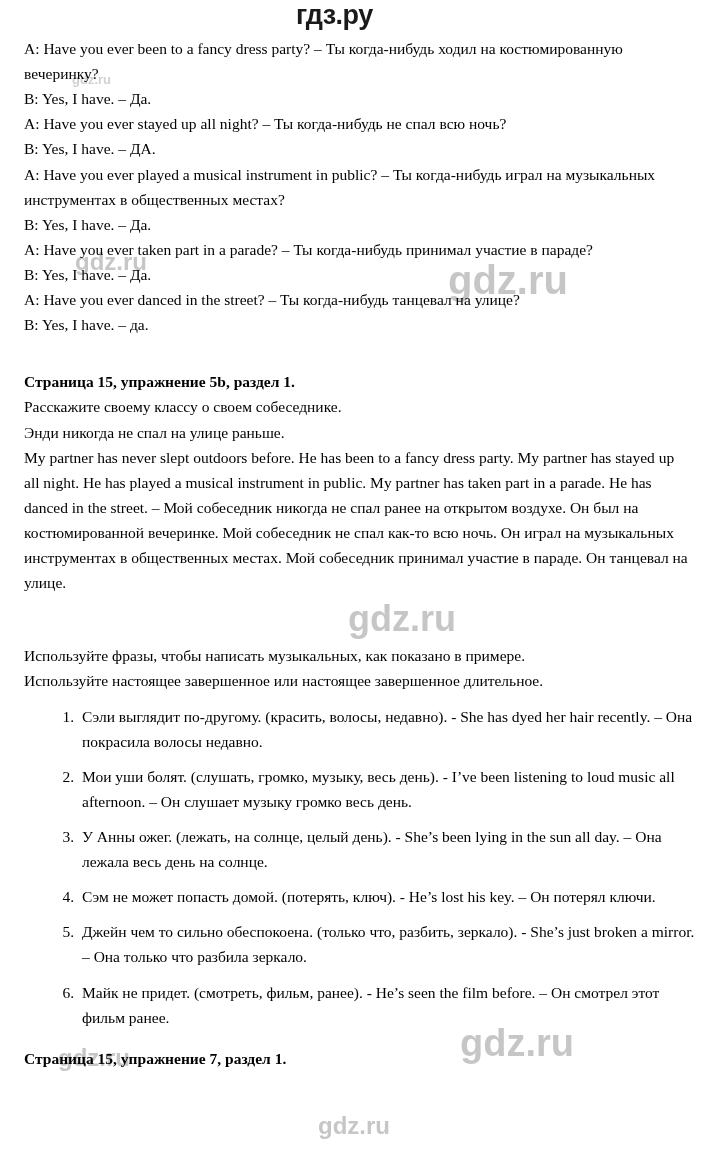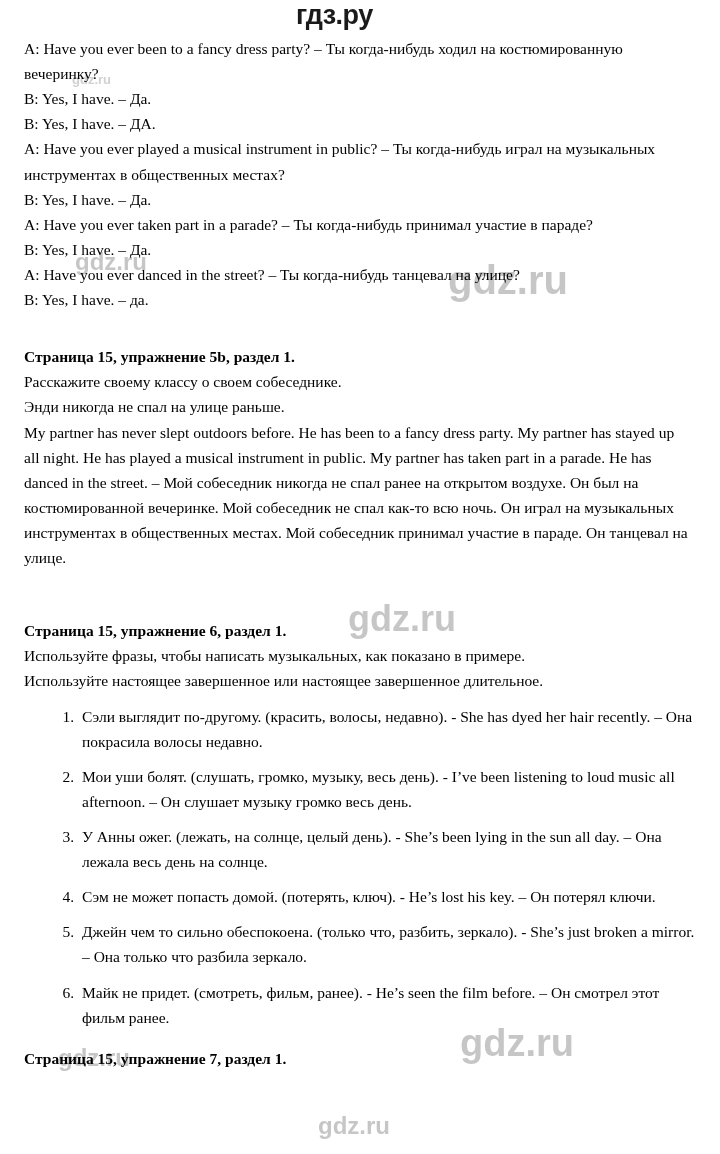--- a/index.html
+++ b/index.html
@@ -94,20 +94,21 @@
   <div class="wm wm-4">gdz.ru</div>
   <div class="wm wm-5">gdz.ru</div>
   <div class="wm wm-6">gdz.ru</div>
   <div class="wm wm-7">gdz.ru</div>
 
   <div class="content">
 
     <div>
       <p class="para">A: Have you ever been to a fancy dress party? – Ты когда-нибудь ходил на костюмированную вечеринку?</p>
       <p class="para">B: Yes, I have. – Да.</p>
+      <p class="para">A: Have you ever stayed up all night? – Ты когда-нибудь не спал всю ночь?</p>
       <p class="para">B: Yes, I have. – ДА.</p>
       <p class="para">A: Have you ever played a musical instrument in public? – Ты когда-нибудь играл на музыкальных инструментах в общественных местах?</p>
       <p class="para">B: Yes, I have. – Да.</p>
       <p class="para">A: Have you ever taken part in a parade? – Ты когда-нибудь принимал участие в параде?</p>
       <p class="para">B: Yes, I have. – Да.</p>
       <p class="para">A: Have you ever danced in the street? – Ты когда-нибудь танцевал на улице?</p>
       <p class="para">B: Yes, I have. – да.</p>
     </div>
 
     <div class="block-gap"></div>
@@ -118,21 +119,20 @@
       <p class="para">Расскажите своему классу о своем собеседнике.</p>
       <p class="para">Энди никогда не спал на улице раньше.</p>
       <p class="para">My partner has never slept outdoors before. He has been to a fancy dress party. My partner has stayed up all night. He has played a musical instrument in public. My partner has taken part in a parade. He has danced in the street. – Мой собеседник никогда не спал ранее на открытом воздухе. Он был на костюмированной вечеринке. Мой собеседник не спал как-то всю ночь. Он играл на музыкальных инструментах в общественных местах. Мой собеседник принимал участие в параде. Он танцевал на улице.</p>
     </div>
 
     <div class="block-gap"></div>
     <div class="block-gap"></div>
     <div class="block-gap"></div>
 
     <div>
-      <p class="para heading">Страница 15, упражнение 6, раздел 1.</p>
       <p class="para">Используйте фразы, чтобы написать музыкальных, как показано в примере.</p>
       <p class="para">Используйте настоящее завершенное или настоящее завершенное длительное.</p>
       <ol class="ex-list">
         <li>Сэли выглядит по-другому. (красить, волосы, недавно). - She has dyed her hair recently. – Она покрасила волосы недавно.</li>
         <li>Мои уши болят. (слушать, громко, музыку, весь день). - I’ve been listening to loud music all afternoon. – Он слушает музыку громко весь день.</li>
         <li>У Анны ожег. (лежать, на солнце, целый день). - She’s been lying in the sun all day. – Она лежала весь день на солнце.</li>
         <li>Сэм не может попасть домой. (потерять, ключ). - He’s lost his key. – Он потерял ключи.</li>
         <li>Джейн чем то сильно обеспокоена. (только что, разбить, зеркало). - She’s just broken a mirror. – Она только что разбила зеркало.</li>
         <li>Майк не придет. (смотреть, фильм, ранее). - He’s seen the film before. – Он смотрел этот фильм ранее.</li>
       </ol>

